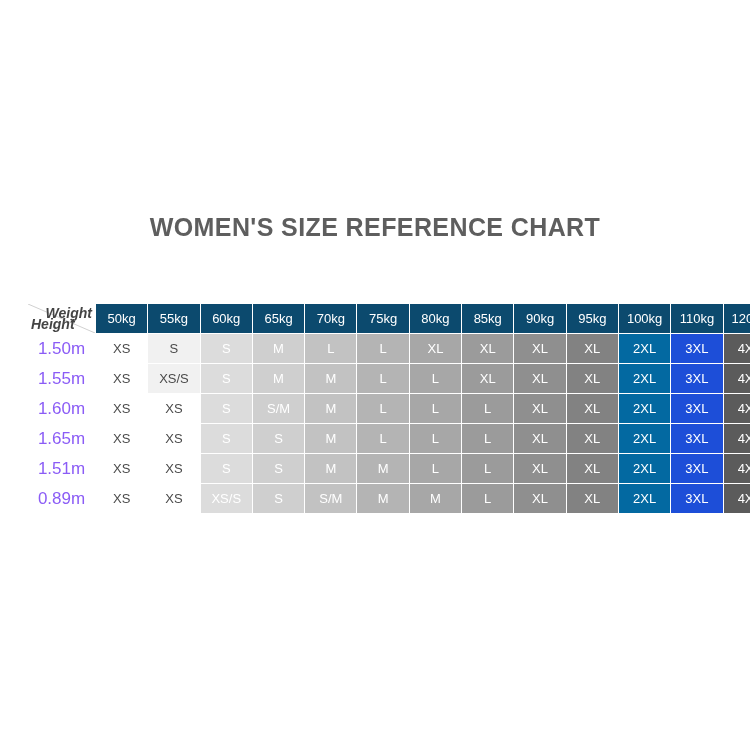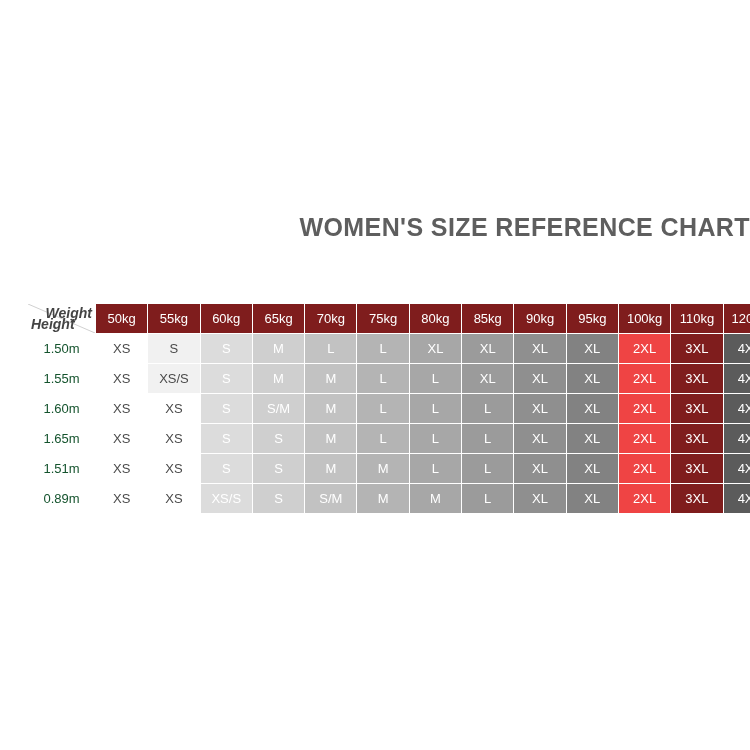--- a/index.html
+++ b/index.html
@@ -17,21 +17,21 @@
     position: relative;
     width: 750px;
     height: 750px;
     box-sizing: border-box;
   }
   .title {
     position: absolute;
     top: 213px;
     left: 0;
     width: 750px;
-    text-align: right;
+    text-align: center;
     font-size: 25px;
     font-weight: bold;
     letter-spacing: 0.4px;
     color: #5e5e5e;
     font-family: "Liberation Sans", sans-serif;
   }
   .chart-wrap {
     position: absolute;
     top: 303px;
     left: 27px;
@@ -86,48 +86,48 @@
     bottom: 1px;
     left: 3px;
     font-size: 14px;
     color: #444;
     font-weight: bold;
     font-style: italic;
   }
 
   
   th.weight {
-    background: #7f1d1d;
+    background: #0c4a6e;
     color: #ffffff;
     font-size: 13px;
     height: 38px;
     font-weight: normal;
   }
   
   td.height {
     background: #ffffff;
-    color: #14532d;
-    font-size: 13px;
+    color: #8b5cf6;
+    font-size: 17px;
     border: 1px solid #d0d0d0;
     font-weight: normal;
   }
 
   
   .s0 { background: #ffffff; color: #4a4a4a; }
   .s1 { background: #f1f1f1; color: #4a4a4a; }
   .s2 { background: #dcdcdc; color: #ffffff; }
   .s3 { background: #cfcfcf; color: #ffffff; }
   .s4 { background: #c2c2c2; color: #ffffff; }
   .s5 { background: #b4b4b4; color: #ffffff; }
   .s6 { background: #a7a7a7; color: #ffffff; }
   .s7 { background: #9b9b9b; color: #ffffff; }
   .s8 { background: #8f8f8f; color: #ffffff; }
   .s9 { background: #828282; color: #ffffff; }
-  .s10 { background: #ef4444; color: #ffffff; }
-  .s11 { background: #7f1d1d; color: #ffffff; }
+  .s10 { background: #0369a1; color: #ffffff; }
+  .s11 { background: #1d4ed8; color: #ffffff; }
   .s12 { background: #5b5b5b; color: #ffffff; }
 </style>
 </head>
 <body>
 
 <div class="page">
 
   <div class="title">WOMEN'S SIZE REFERENCE CHART</div>
 
   <div class="chart-wrap">

